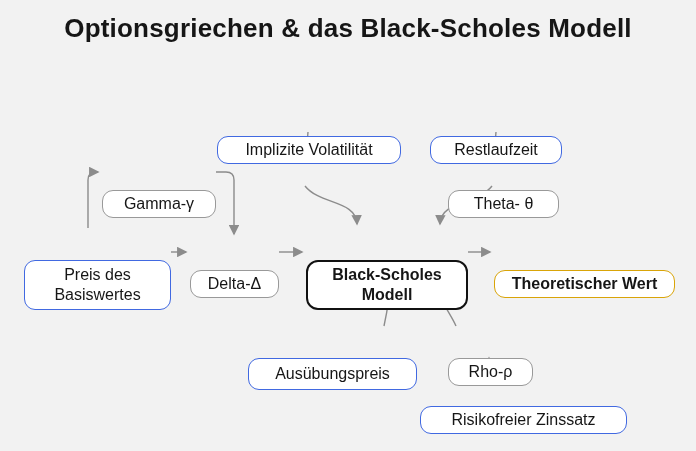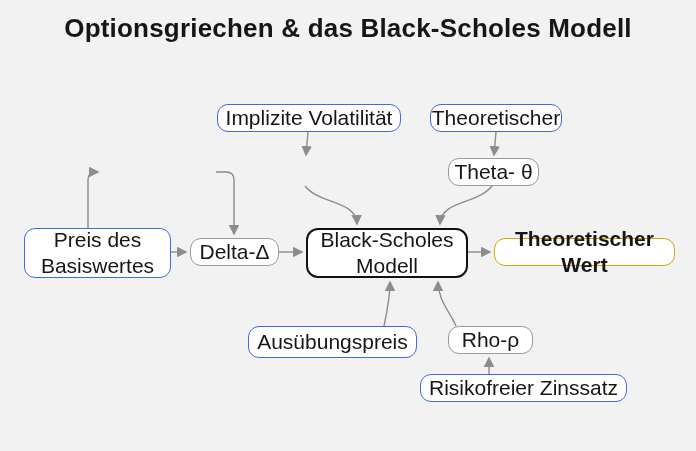--- a/index.html
+++ b/index.html
@@ -39,33 +39,34 @@
   .arrowhead { fill: var(--arrow, #8c8c8c); }
   .node {
     position: absolute;
     background: var(--node_fill, #ffffff);
     border: 1.5px solid var(--gray, #999);
     border-radius: 11px;
     display: flex;
     align-items: center;
     justify-content: center;
     text-align: center;
-    font-size: 21px;
+    font-size: 16px;
     line-height: 1.22;
     color: var(--text, #161616);
     white-space: pre-line;
+    margin-top: 32px;
   }
   .node.blue  { border-color: var(--blue, #4169e1); }
   .node.gray  { border-color: var(--gray, #999999); }
   .node.gold  { border-color: var(--gold, #d9a408); font-weight: bold; }
   .node.black {
     border-color: var(--black, #111111);
     border-width: 2px;
     border-radius: 12px;
-    font-weight: 400;
+    font-weight: 700;
     text-align: center;
   }
 </style>
 </head>
 <body>
 
 <div class="canvas">
 
   <div class="title">Optionsgriechen &amp; das Black-Scholes Modell</div>
 
@@ -84,25 +85,26 @@
     <path class="edge" marker-end="url(#arrow)" d="M 171 252 L 186 252"></path>
     <path class="edge" marker-end="url(#arrow)" d="M 279 252 L 302 252"></path>
     <path class="edge" marker-end="url(#arrow)" d="M 468 252 L 490 252"></path>
     <path class="edge" marker-end="url(#arrow)" d="M 384 326 C 387 312, 390 298, 390 282"></path>
     <path class="edge" marker-end="url(#arrow)" d="M 456 326 C 450 312, 438 300, 438 282"></path>
     <path class="edge" marker-end="url(#arrow)" d="M 489 374 L 489 358"></path>
   </svg>
 
   <div class="node blue" style="left:217px; top:104px; width:184px; height:28px">Implizite Volatilität</div>
 
-  <div class="node blue" style="left:430px; top:104px; width:132px; height:28px">Theoretischer</div>
+  <div class="node blue" style="left:430px; top:104px; width:132px; height:28px">Restlaufzeit</div>
+
+  <div class="node gray" style="left:102px; top:158px; width:114px; height:28px">Gamma-γ</div>
 
 
-
-  <div class="node gray" style="left:448px; top:158px; width:91px; height:28px">Theta- θ</div>
+  <div class="node gray" style="left:448px; top:158px; width:111px; height:28px">Theta- θ</div>
 
   <div class="node blue" style="left:24px; top:228px; width:147px; height:50px">Preis des
 Basiswertes</div>
 
   <div class="node gray" style="left:190px; top:238px; width:89px; height:28px">Delta-Δ</div>
 
   <div class="node black" style="left:306px; top:228px; width:162px; height:50px">Black-Scholes
 Modell</div>
 
   <div class="node gold" style="left:494px; top:238px; width:181px; height:28px">Theoretischer Wert</div>

